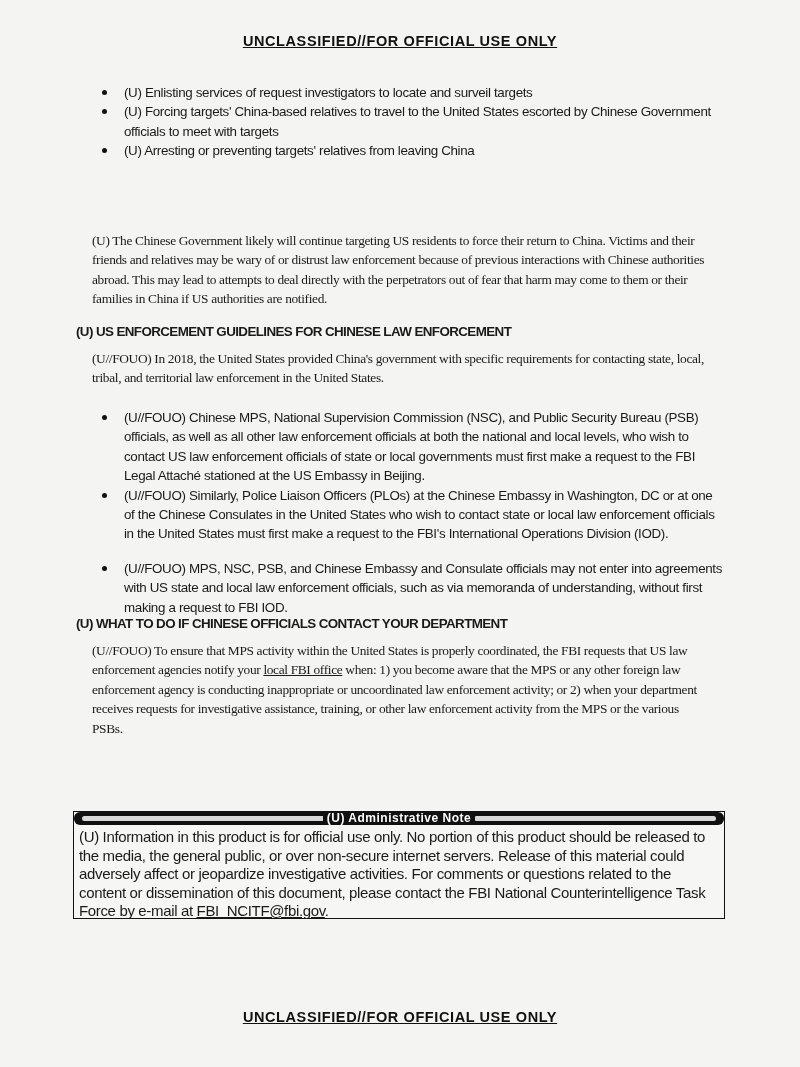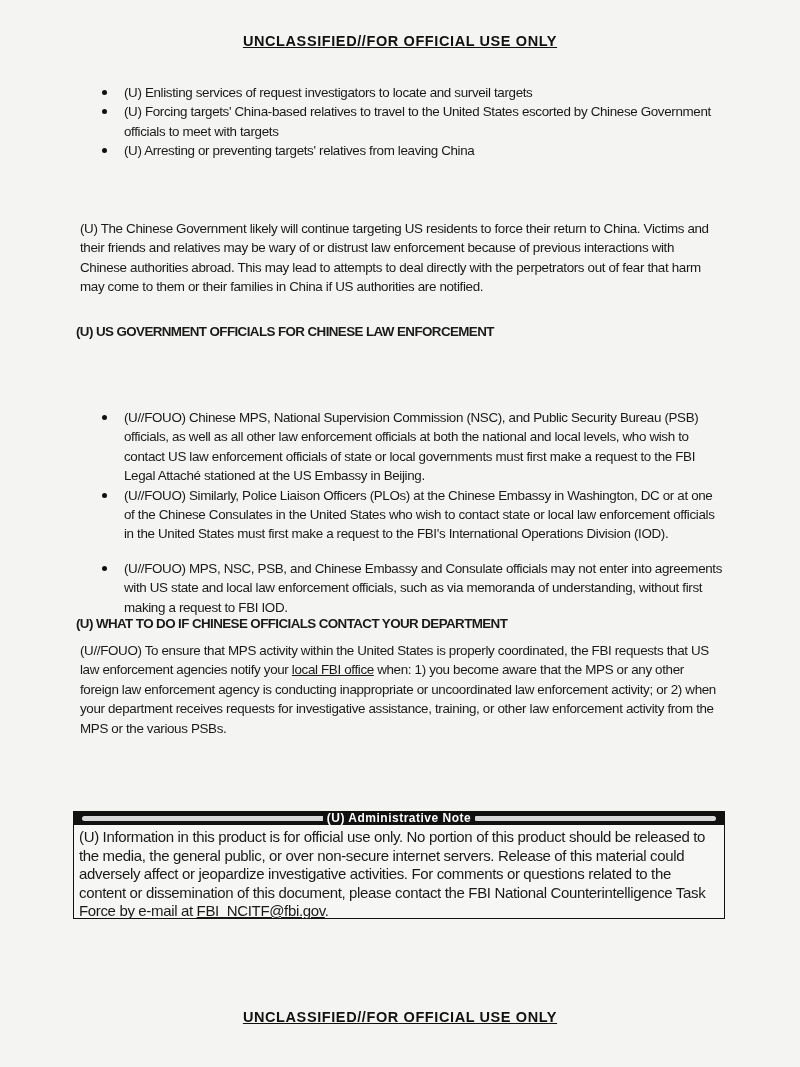--- a/index.html
+++ b/index.html
@@ -19,30 +19,30 @@
   .marking.top { top: 33px; }
   .marking.bottom { top: 1009px; }
   .content { position: absolute; left: 76px; width: 650px; font-size: 13.4px; line-height: 19.4px; letter-spacing: -0.35px; }
   ul.bullets { list-style: none; margin: 0; padding: 0; }
   ul.bullets li { position: relative; padding-left: 48px; }
   ul.bullets li::before {
     content: ""; position: absolute; left: 26px; top: 7px;
     width: 5px; height: 5px; border-radius: 50%; background: #111;
   }
   ul.wide li { padding-left: 48px; }
-  p { margin: 4px; }
+  p { margin: 16px; font-family: Liberation Serif, serif; }
   h2 { margin: 0; font-size: 13.4px; font-weight: bold; letter-spacing: -0.6px; line-height: 19px; }
   .u { text-decoration: underline; }
   .note-box {
     position: absolute; left: 73px; top: 811px; width: 650px; height: 106px;
     border: 1.5px solid #111; background: #f6f6f4;
   }
   .note-head {
     height: 13px; background: #111; position: relative;
-    text-align: center; color: #fff; font-weight: bold; font-size: 12px; line-height: 13px; letter-spacing: 0.5px;
+    text-align: center; color: #fff; font-weight: bold; font-size: 12px; line-height: 13px; letter-spacing: 0.5px; border-radius: 6px;
   }
   .note-head .bar-l, .note-head .bar-r {
     position: absolute; top: 4px; height: 5px; background: #d8d8d8; border-radius: 3px;
   }
   .note-head .bar-l { left: 8px; width: 250px; }
   .note-head .bar-r { right: 8px; width: 242px; }
   .note-head span.t { position: relative; background: #111; padding: 0 4px; }
   .note-body { padding: 3px 4px 0 5px; font-size: 15px; line-height: 18.5px; letter-spacing: -0.35px; }
 </style>
 </head>
@@ -58,21 +58,22 @@
       <li>(U) Forcing targets' China-based relatives to travel to the United States escorted by Chinese Government officials to meet with targets</li>
       <li>(U) Arresting or preventing targets' relatives from leaving China</li>
     </ul>
   </div>
 
   <div class="content" style="top:215px;">
     <p>(U) The Chinese Government likely will continue targeting US residents to force their return to China. Victims and their friends and relatives may be wary of or distrust law enforcement because of previous interactions with Chinese authorities abroad. This may lead to attempts to deal directly with the perpetrators out of fear that harm may come to them or their families in China if US authorities are notified.</p>
   </div>
 
   <div class="content" style="top:322px;">
-    <h2>(U) US GOVERNMENT OFFICIALS FOR CHINESE LAW ENFORCEMENT</h2>
+    <h2>(U) US ENFORCEMENT GUIDELINES FOR CHINESE LAW ENFORCEMENT</h2>
+    <p style="margin-top:8px;">(U//FOUO) In 2018, the United States provided China's government with specific requirements for contacting state, local, tribal, and territorial law enforcement in the United States.</p>
   </div>
 
   <div class="content" style="top:408px;">
     <ul class="bullets wide">
       <li>(U//FOUO) Chinese MPS, National Supervision Commission (NSC), and Public Security Bureau (PSB) officials, as well as all other law enforcement officials at both the national and local levels, who wish to contact US law enforcement officials of state or local governments must first make a request to the FBI Legal Attaché stationed at the US Embassy in Beijing.</li>
       <li style="margin-top:0;">(U//FOUO) Similarly, Police Liaison Officers (PLOs) at the Chinese Embassy in Washington, DC or at one of the Chinese Consulates in the United States who wish to contact state or local law enforcement officials in the United States must first make a request to the FBI's International Operations Division (IOD).</li>
       <li style="margin-top:15px;">(U//FOUO) MPS, NSC, PSB, and Chinese Embassy and Consulate officials may not enter into agreements with US state and local law enforcement officials, such as via memoranda of understanding, without first making a request to FBI IOD.</li>
     </ul>
   </div>
 

